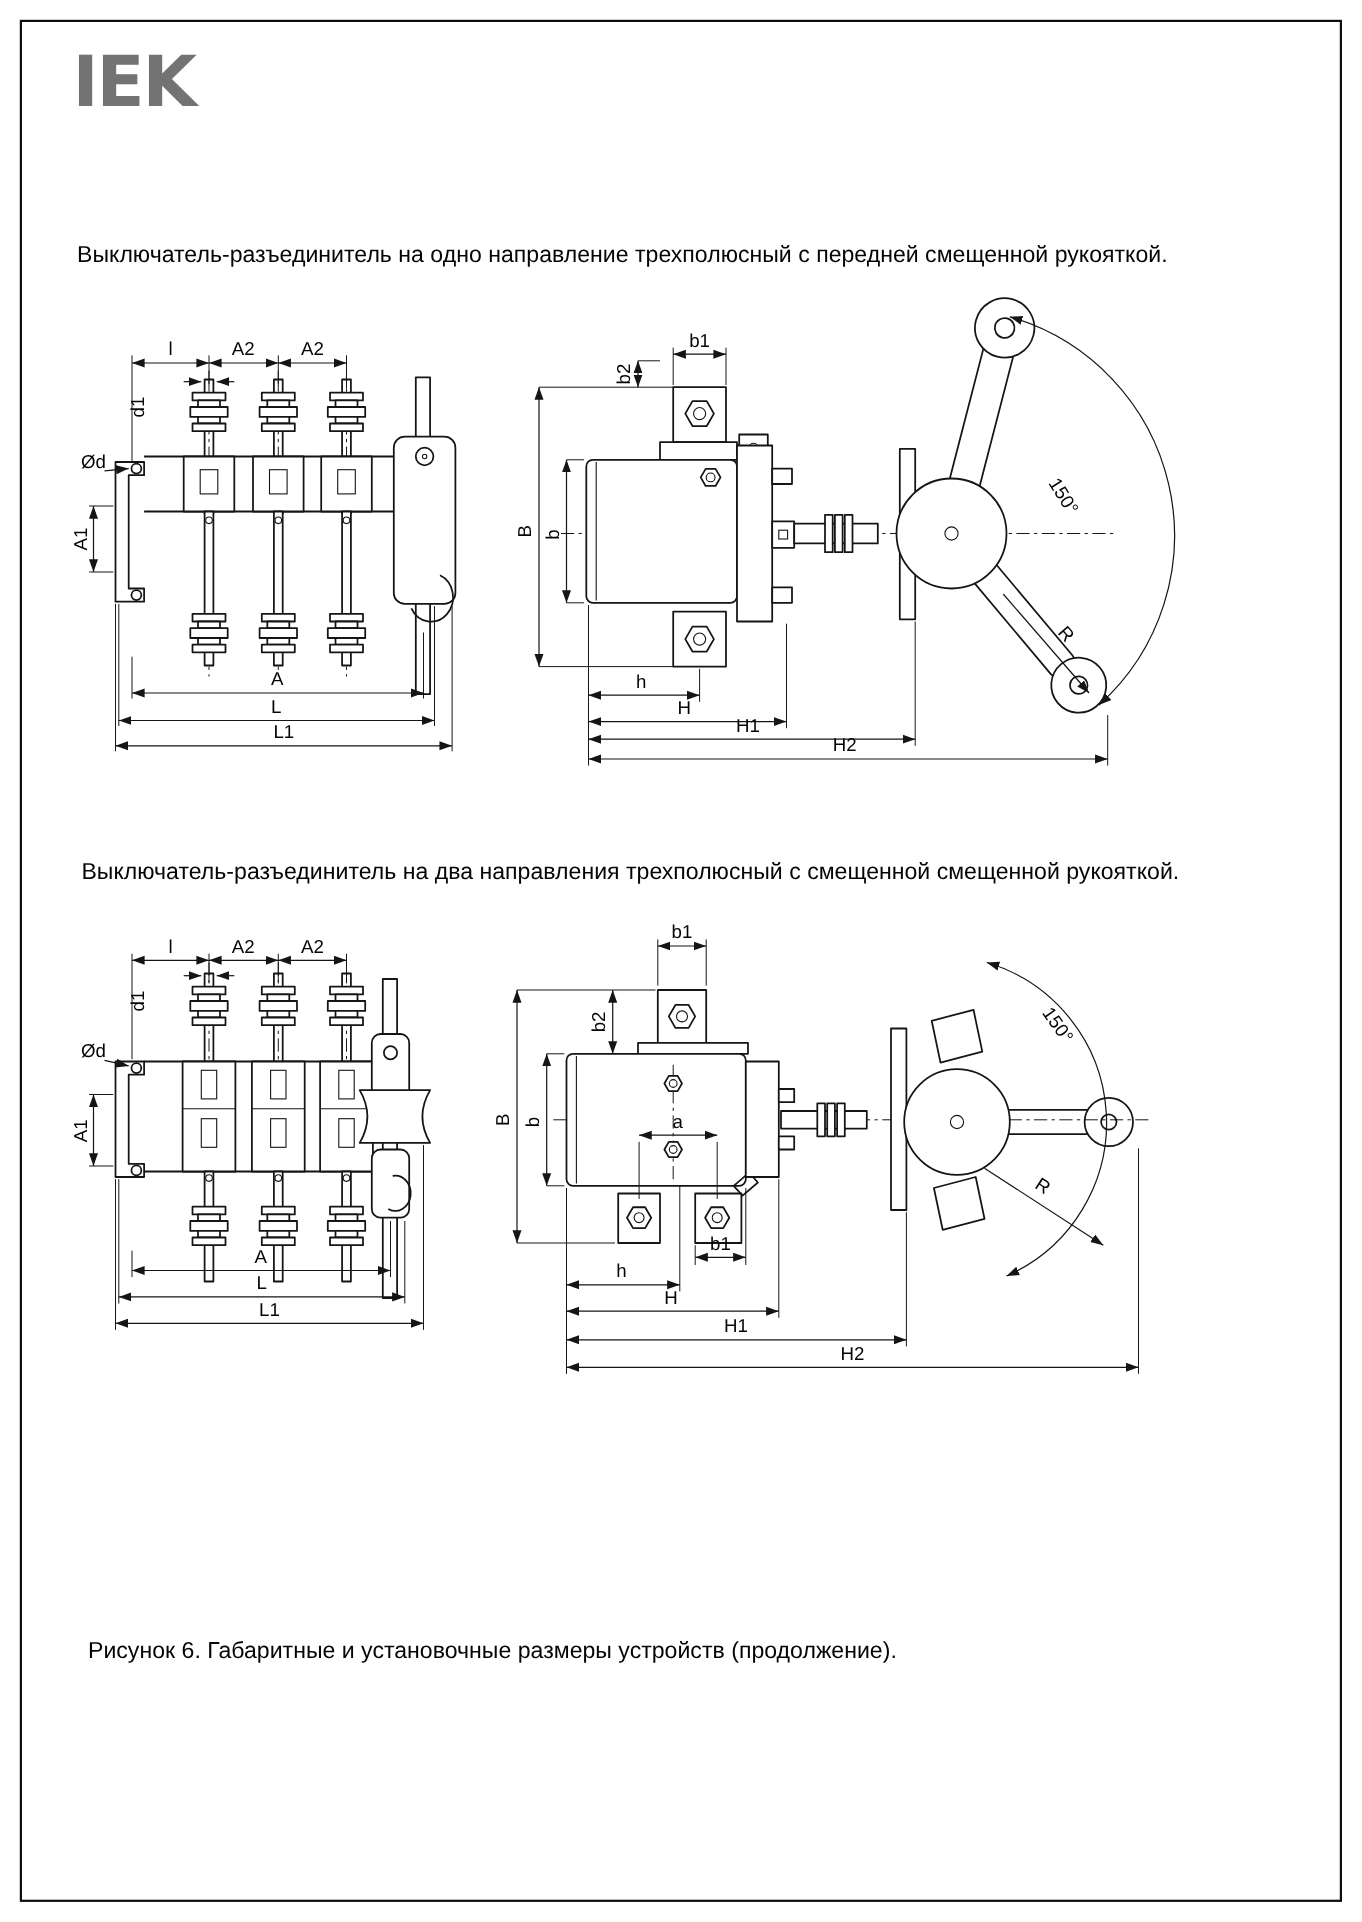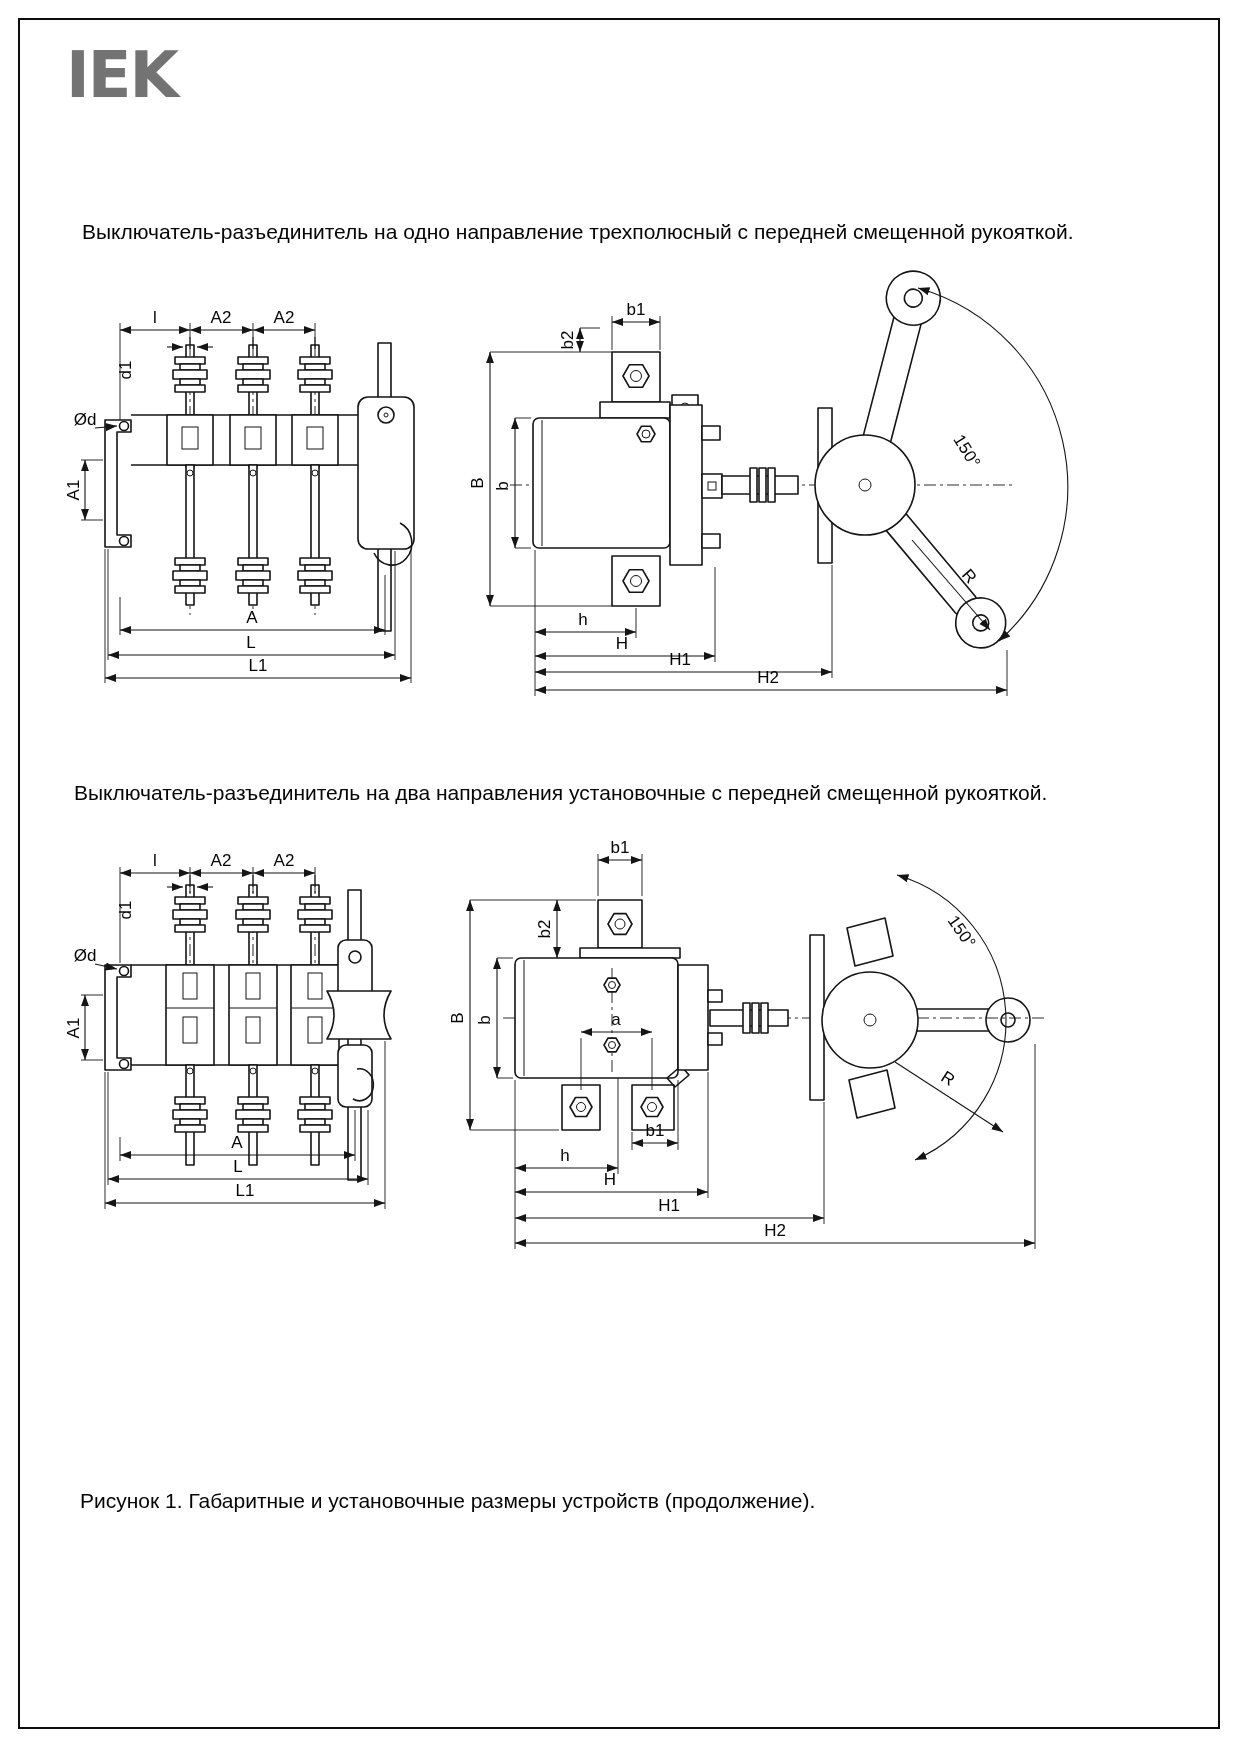--- a/index.html
+++ b/index.html
@@ -1,40 +1,40 @@
 <!DOCTYPE html>
 <html><head>
 <meta charset="utf-8">
 <style>
   * { margin:0; padding:0; box-sizing:border-box; }
   html,body { background:#fff; }
   body { width:1238px; height:1747px; position:relative; font-family:"Liberation Sans",sans-serif; color:#0d0d0d; overflow:hidden; }
   .frame { position:absolute; left:18px; top:18px; right:18px; bottom:18px; border:2px solid #0d0d0d; }
   .logo { position:absolute; left:66px; top:38px; font-size:64px; font-weight:bold; letter-spacing:-2px; font-family:"DejaVu Sans",sans-serif; color:#737373; }
   .title { position:absolute; font-size:21px; white-space:nowrap; color:#050505; }
-  #title1 { left:82px; top:220px; }
+  #title1 { left:70px; top:220px; }
   #title2 { left:74px; top:781px; }
   .caption { position:absolute; left:80px; top:1489px; font-size:21px; color:#050505; }
   svg.drawing { position:absolute; overflow:visible; }
   .part  { fill:none; stroke:#151515; stroke-width:1.6; stroke-linejoin:round; }
   .partf { fill:#fff;  stroke:#151515; stroke-width:1.6; stroke-linejoin:round; }
   .thin  { fill:none; stroke:#151515; stroke-width:1; }
   .dim   { fill:none; stroke:#151515; stroke-width:1.1; }
   .ext   { stroke:#151515; stroke-width:0.9; }
   .cl    { fill:none; stroke:#151515; stroke-width:0.9; stroke-dasharray:12 4 3 4; }
   .dlabel { font:17px "Liberation Sans",sans-serif; fill:#050505; }
 </style>
 </head>
 <body>
 
 <div class="frame"></div>
 <div class="logo">IEK</div>
 <div class="title" id="title1">Выключатель-разъединитель на одно направление трехполюсный с передней смещенной рукояткой.</div>
-<div class="title" id="title2">Выключатель-разъединитель на два направления установочные с передней смещенной рукояткой.</div>
-<div class="caption">Рисунок 1. Габаритные и установочные размеры устройств (продолжение).</div>
+<div class="title" id="title2">Выключатель-разъединитель на два направления трехполюсный с смещенной смещенной рукояткой.</div>
+<div class="caption">Рисунок 6. Габаритные и установочные размеры устройств (продолжение).</div>
 
 <svg width="0" height="0" style="position:absolute">
   <defs>
     <marker id="arr" viewBox="0 0 10 10" refX="9.5" refY="5" markerWidth="11" markerHeight="11" orient="auto-start-reverse">
       <path d="M0,1.6 L9.5,5 L0,8.4 Z" fill="#151515"></path>
     </marker>
   </defs>
 </svg>
 
 <svg class="drawing" style="left:55px;top:275px" width="370" height="430" viewBox="0 0 370 430">

